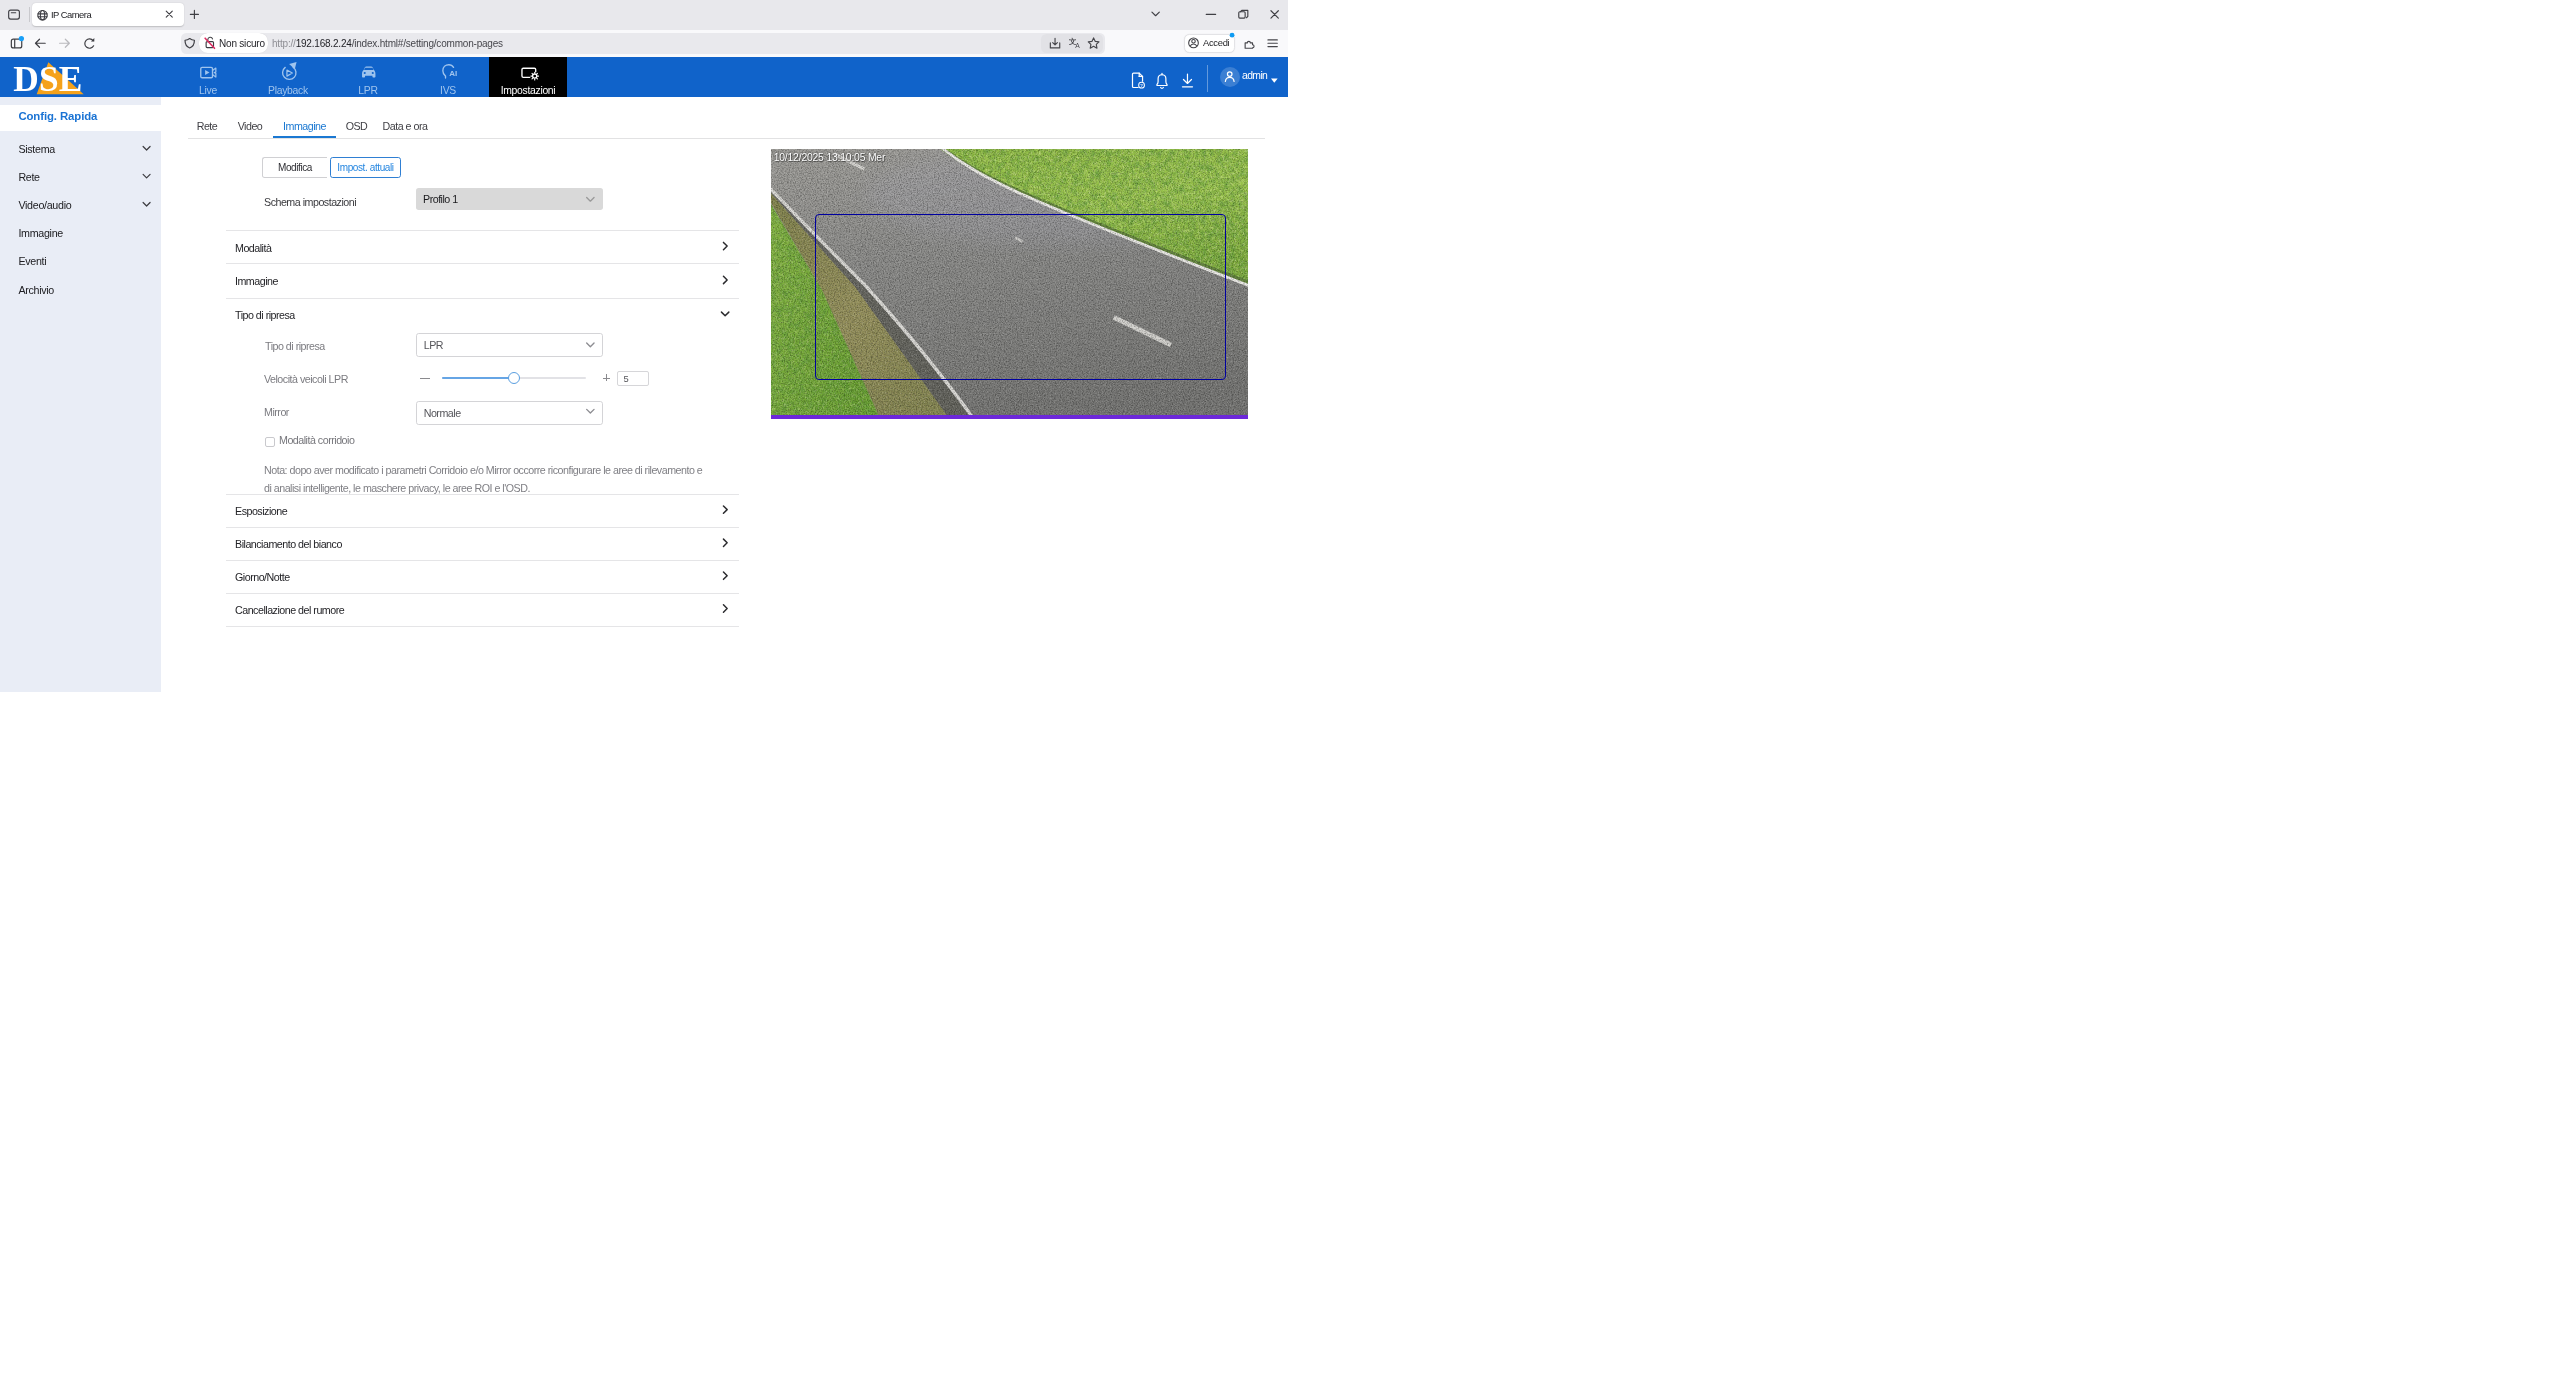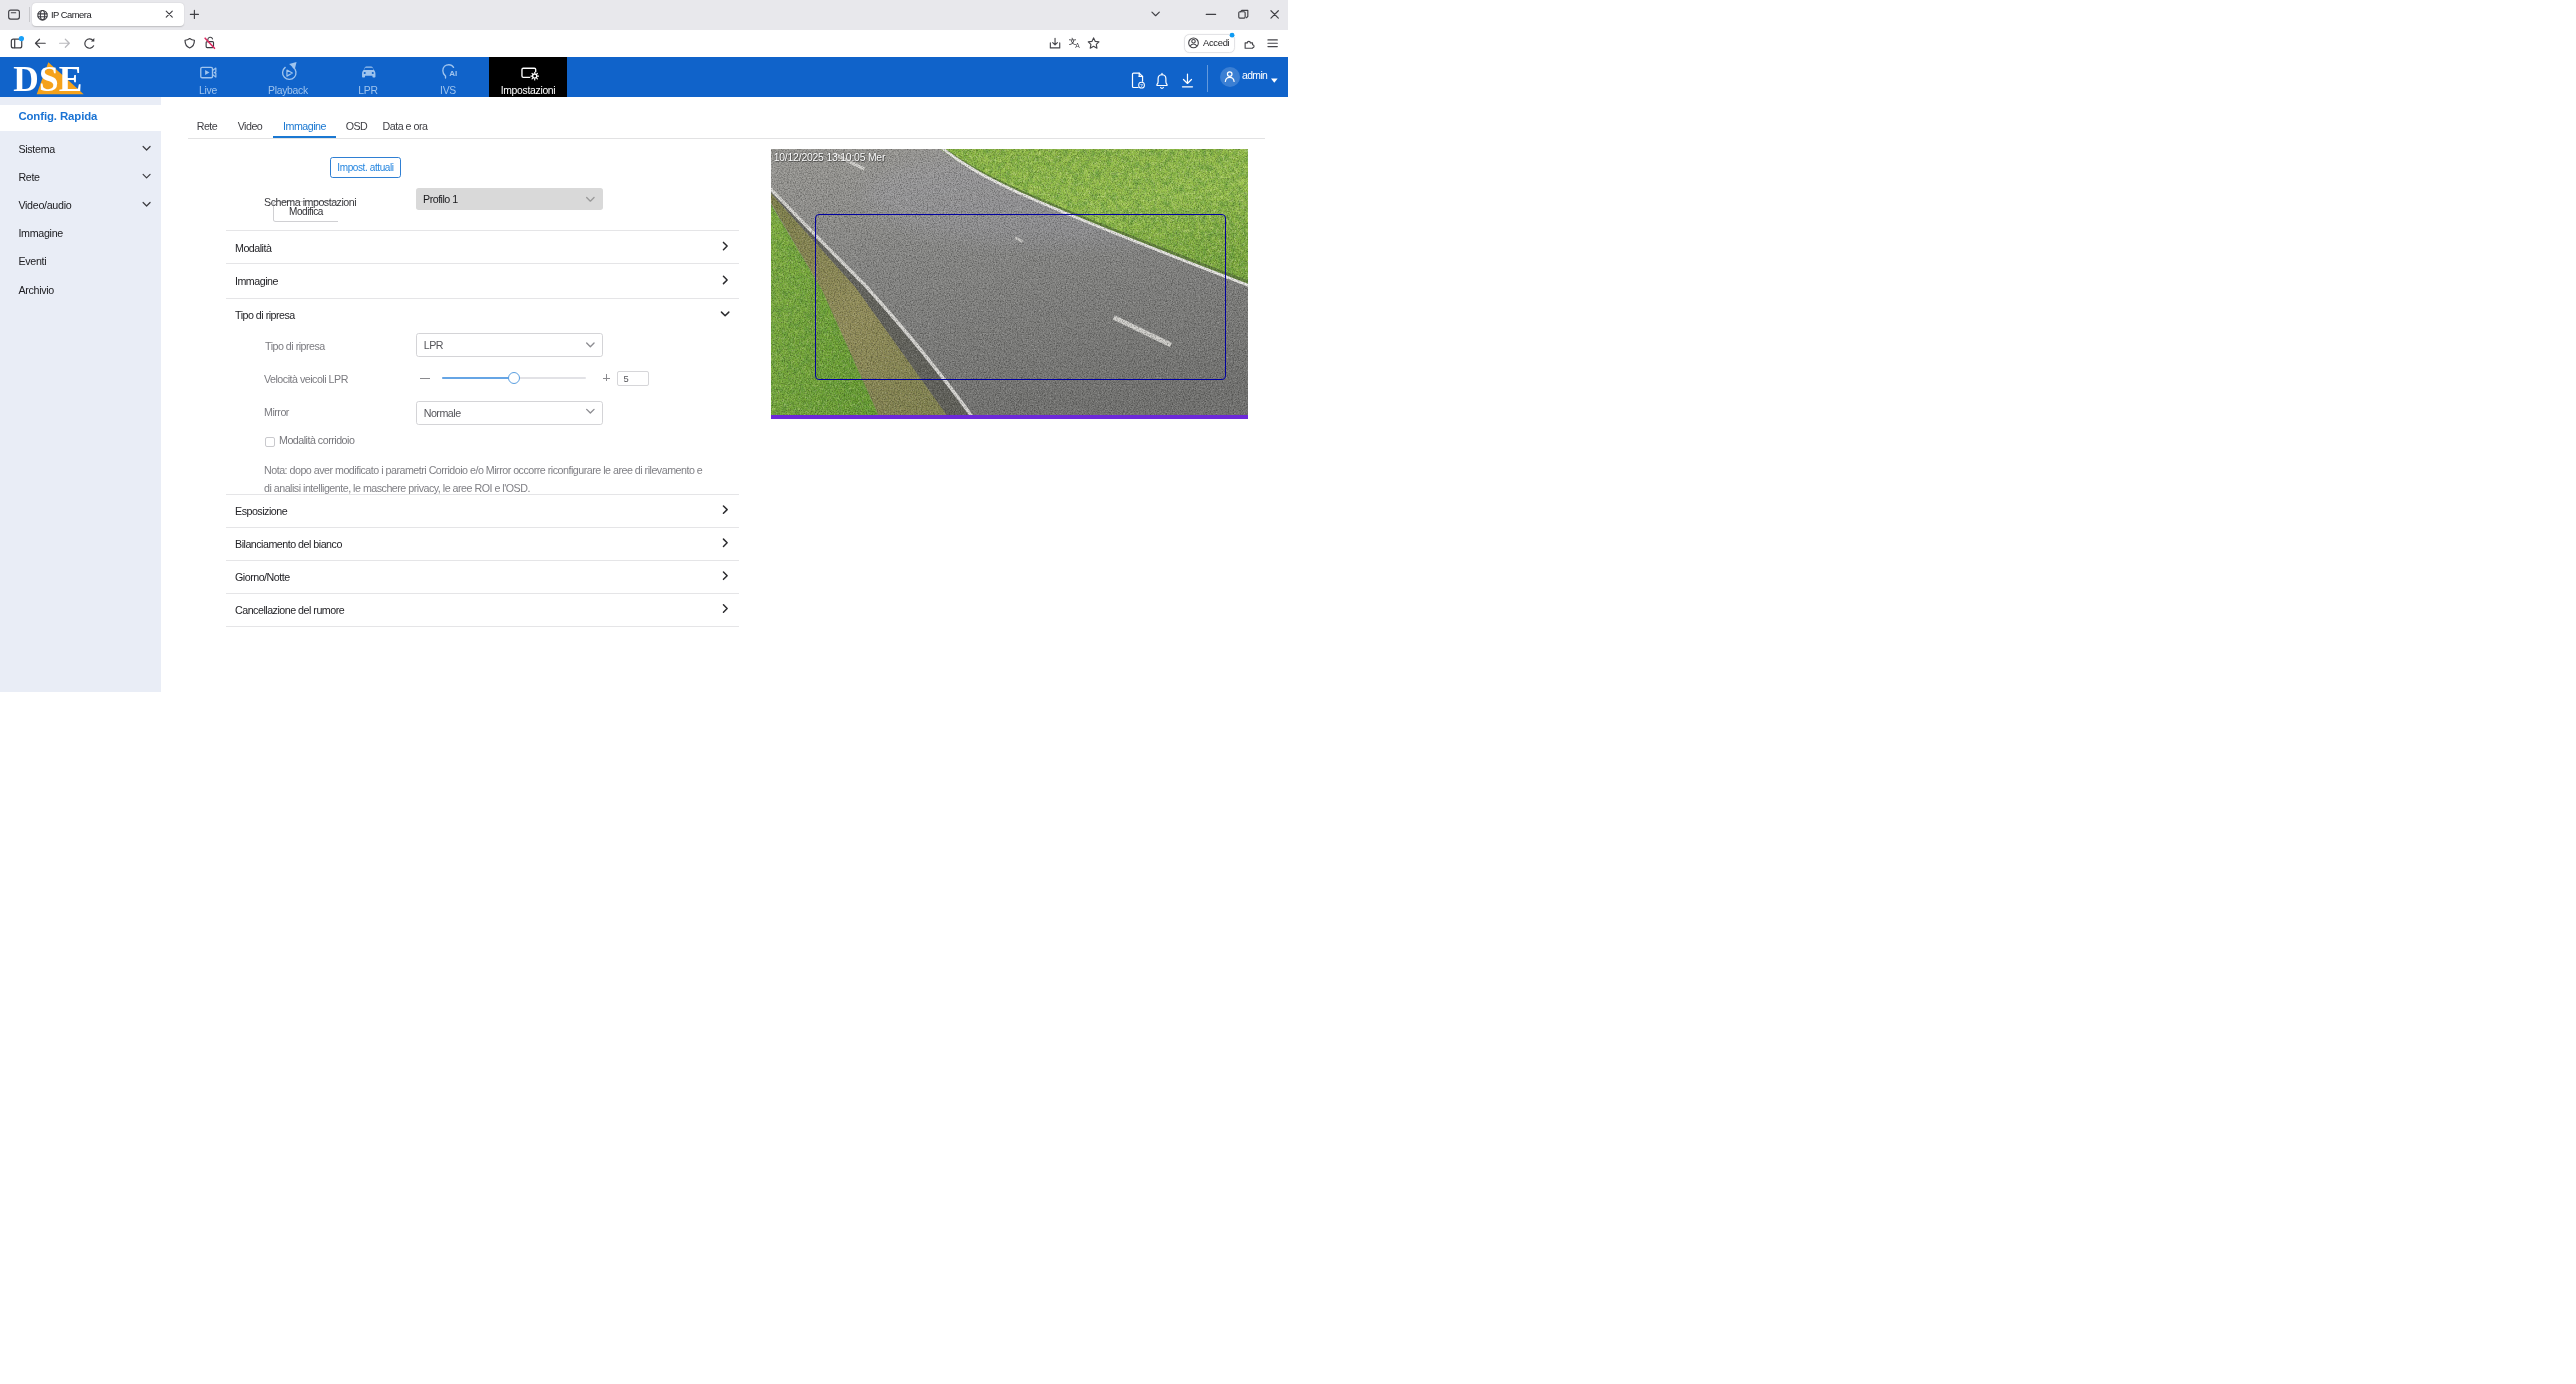--- a/index.html
+++ b/index.html
@@ -35,21 +35,21 @@
 #cfgband { position:absolute; left:0; top:7.7px; width:161px; height:26px; background:#fff; }
 #cfgtxt { position:absolute; left:18.4px; top:13.4px; font-size:11.4px; font-weight:bold; color:#1a73d4; letter-spacing:-0.1px; }
 .sbitem { position:absolute; left:18.4px; font-size:10.7px; color:#202024; letter-spacing:-0.3px; }
 
 
 #content { position:absolute; left:161px; top:97px; width:1127px; height:595px; background:#fff; }
 .tab-it { position:absolute; top:17px; height:24px; line-height:24px; text-align:center; font-size:10.7px; color:#3f3f44; letter-spacing:-0.5px; }
 #tabline { position:absolute; left:27px; top:41px; width:1077px; height:0.7px; background:#e2e2e3; }
 #tabul { position:absolute; left:112px; top:39px; width:63px; height:2px; background:#1a78d2; }
 .seg { position:absolute; top:60px; height:21px; line-height:19.5px; text-align:center; font-size:10px; letter-spacing:-0.4px; }
-#seg1 { left:112px; width:65px; color:#2e2e33; border:0.7px solid #d0d0d3; border-radius:2.7px 0 0 2.7px; border-right:none;margin-top:44px; }
+#seg1 { left:101px; width:65px; color:#2e2e33; border:0.7px solid #d0d0d3; border-radius:2.7px 0 0 2.7px; border-right:none; }
 #seg2 { left:169px; width:71px; color:#2787e0; border:0.7px solid #2f7fd3; border-radius:2.7px; }
 .lbl { position:absolute; font-size:10.7px; color:#3a3a3e; letter-spacing:-0.5px; }
 .glbl { position:absolute; font-size:10.7px; color:#7b7b80; letter-spacing:-0.5px; }
 .sel { position:absolute; left:255px; width:187px; height:23.5px; border:0.7px solid #d4d4d7; border-radius:2.7px; background:#fff; font-size:10.7px; color:#55555a; line-height:22px; padding-left:6.7px; letter-spacing:-0.5px; }
 #profsel { position:absolute; left:255px; top:91px; width:187px; height:22px; background:#d9d9d9; border-radius:2.7px; font-size:10.7px; color:#1a1a1d; line-height:22px; padding-left:7px; letter-spacing:-0.5px; }
 .accline { position:absolute; left:65px; width:513px; height:0.7px; background:#e5e5e7; }
 .acctitle { position:absolute; left:74px; font-size:10.7px; color:#242428; letter-spacing:-0.5px; }
 #notatxt { position:absolute; left:103px; top:364px; width:510px; font-size:10.7px; line-height:18.4px; color:#7f7f84; letter-spacing:-0.5px; }
 #checkbox { position:absolute; left:104px; top:340px; width:10.4px; height:10.4px; border:1px solid #c9c9cd; border-radius:2px; background:#fff; }
 #cbllbl { position:absolute; left:118px; top:337px; font-size:10.7px; color:#76767b; letter-spacing:-0.5px;text-align:center; }
@@ -72,20 +72,27 @@
 <body>
 <div id="page">
 
   <div id="tabstrip">
     <div id="tabsep"></div>
     <div id="tab">
       <div id="tabtitle">IP Camera</div>
     </div>
   </div>
 
+  <div id="addrrow">
+    <div id="urlbar"></div>
+    <div id="secpill"></div>
+    <div id="nonsicuro">Non sicuro</div>
+    <div id="urltext"><span class="lt">http://</span><span class="dk">192.168.2.24</span>/index.html#/setting/common-pages</div>
+    <div id="icongroup"></div>
+  </div>
   <div id="accedi"></div>
   <div id="acceditxt">Accedi</div>
 
   <div id="header">
     <svg width="1288" height="40" style="position:absolute;left:0;top:0" viewBox="0 0 1920 60">
       <polygon points="66.5,8 119.5,56 49,56" fill="#f5a21b"></polygon>
       <text x="14" y="50.5" font-family="Liberation Serif" font-size="53" font-weight="bold" fill="#fff" letter-spacing="0.2">DSE</text>
     </svg>
     <div class="navitem" style="left:169px">
         <div class="navlabel">Live</div>

